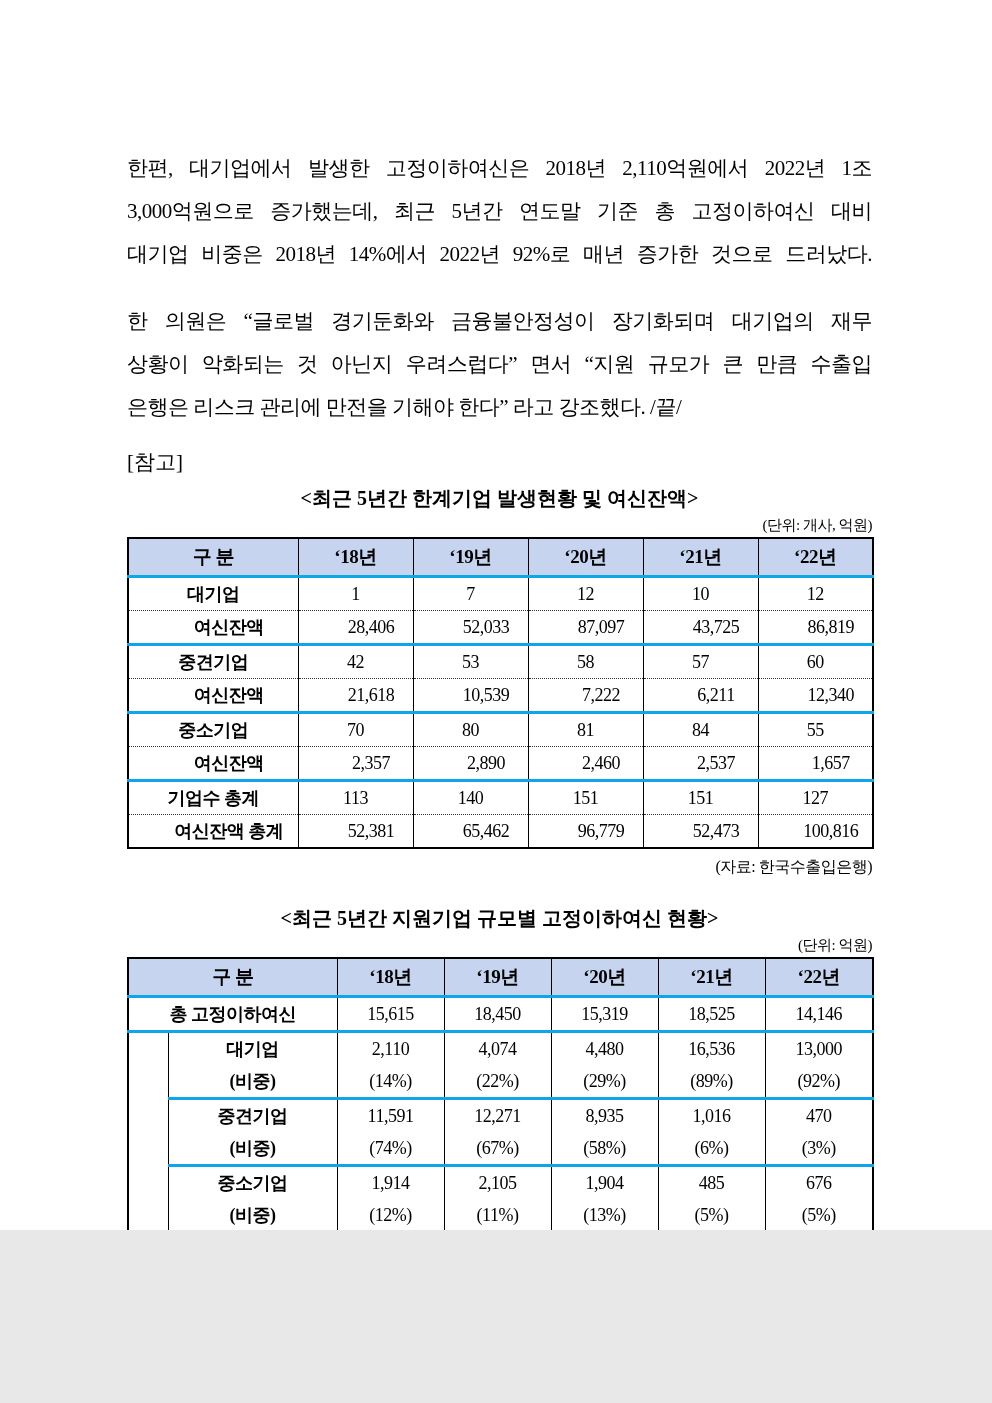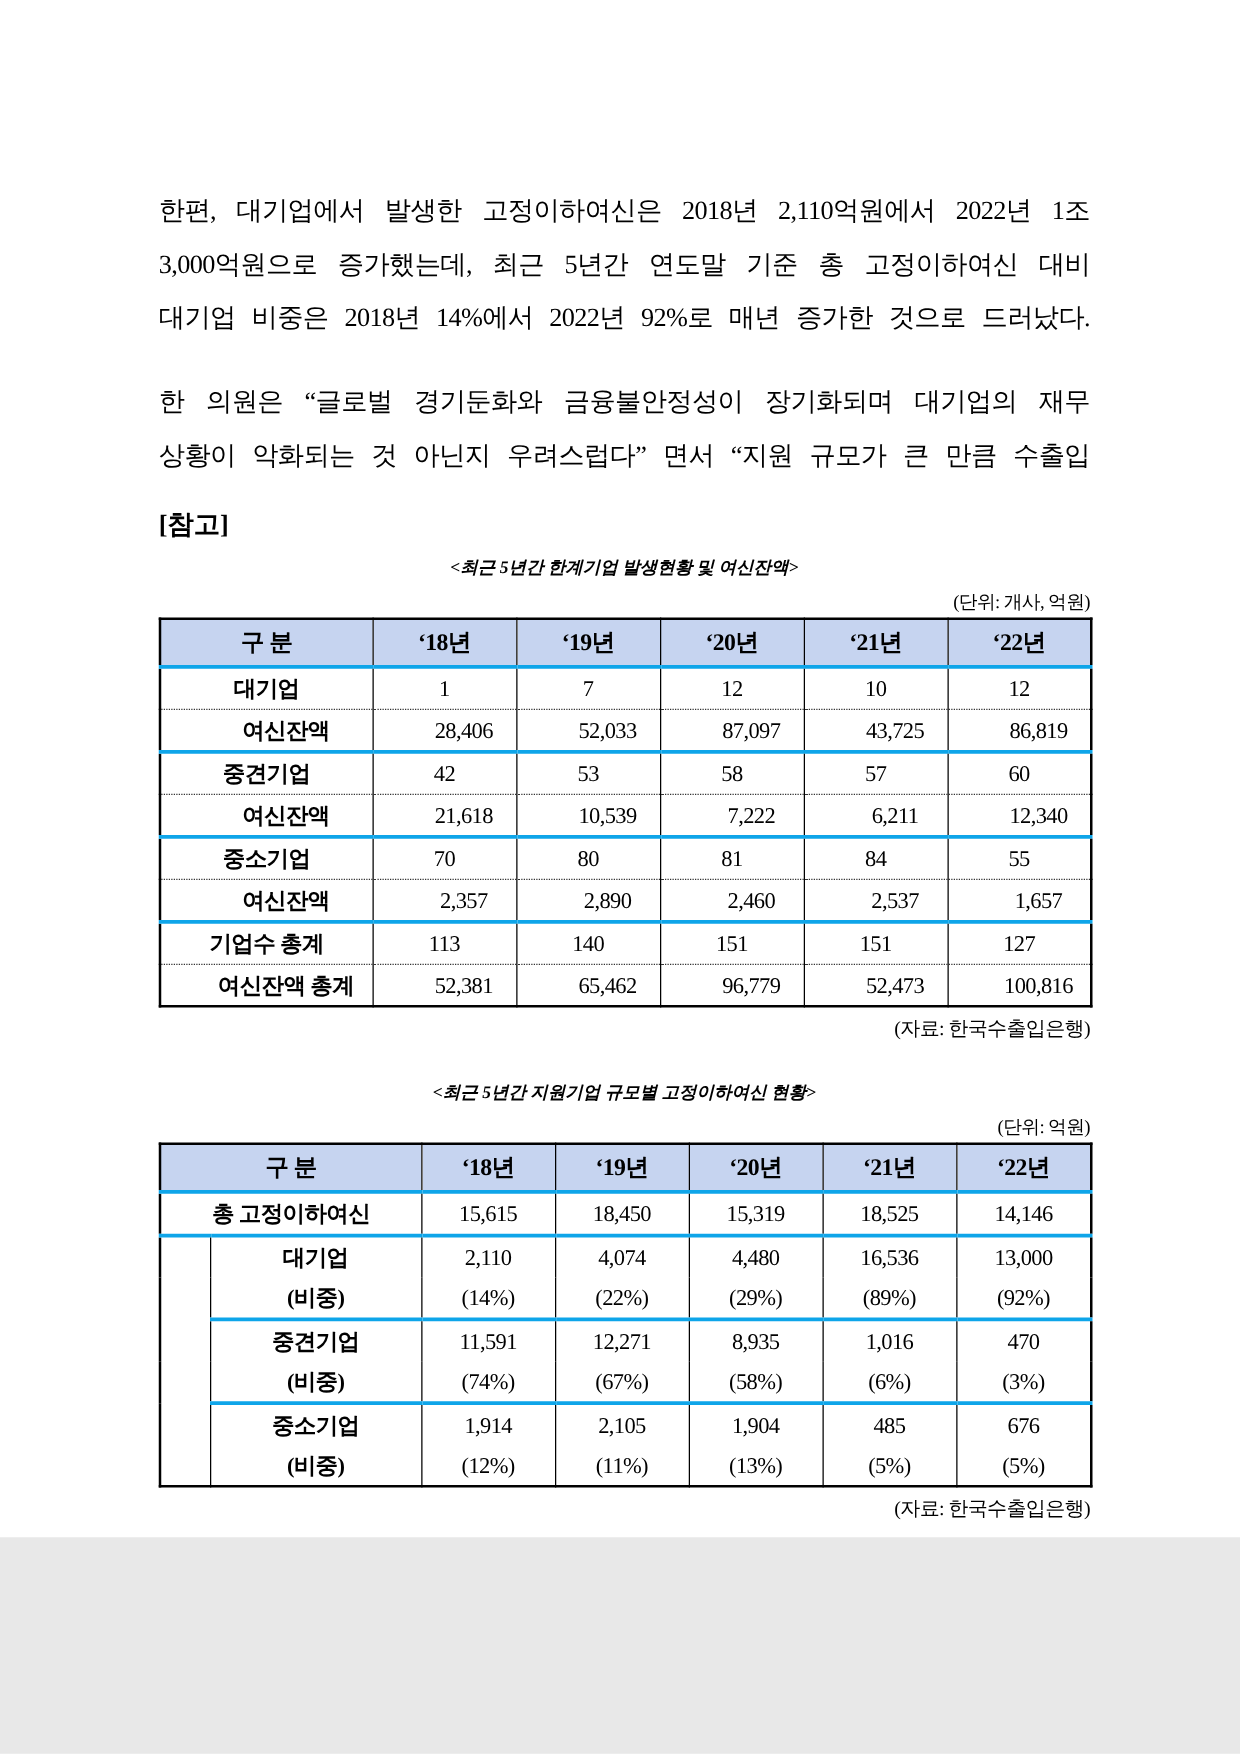--- a/index.html
+++ b/index.html
@@ -10,23 +10,23 @@
     overflow:hidden;
   }
   .content { position:absolute; left:127px; top:0; width:745px; }
 
   .para { font-size:21px; line-height:43px; letter-spacing:-0.5px; }
   .para .line { text-align:justify; text-align-last:justify; white-space:normal; }
   .para .line.left-last { text-align:justify; text-align-last:left; }
   .p1 { margin-top:147px; }
   .p2 { margin-top:24px; }
 
-  .ref-label { margin-top:18px; font-size:21px; font-weight:bold; line-height:30px; }
-
-  .tbl-title { font-size:14px; font-weight:bold; text-align:center; line-height:30px;font-style:italic; }
+  .ref-label { margin-top:18px; font-size:21px; font-weight:normal; line-height:30px; }
+
+  .tbl-title { font-size:20px; font-weight:bold; text-align:center; line-height:30px; }
   .t1-title { margin-top:6px; }
   .t2-title { margin-top:25px; }
   .unit-note { font-size:15px; text-align:right; line-height:22px; margin-top:1px; letter-spacing:-0.5px; }
   .src-note  { font-size:16px; text-align:right; line-height:23px; margin-top:6px; letter-spacing:-0.5px; }
 
   table.t { border-collapse:collapse; width:745px; table-layout:fixed; border:2px solid #000; margin-top:1px; }
   table.t th, table.t td {
     border-left:1px solid #000; border-right:1px solid #000;
     border-top:0; border-bottom:0;
     text-align:center; vertical-align:middle; padding:0;
@@ -55,20 +55,21 @@
 
     <div class="para p1">
       <div class="line">한편, 대기업에서 발생한 고정이하여신은 2018년 2,110억원에서 2022년 1조</div>
       <div class="line">3,000억원으로 증가했는데, 최근 5년간 연도말 기준 총 고정이하여신 대비</div>
       <div class="line">대기업 비중은 2018년 14%에서 2022년 92%로 매년 증가한 것으로 드러났다.</div>
     </div>
 
     <div class="para p2">
       <div class="line">한 의원은 “글로벌 경기둔화와 금융불안정성이 장기화되며 대기업의 재무</div>
       <div class="line">상황이 악화되는 것 아닌지 우려스럽다” 면서 “지원 규모가 큰 만큼 수출입</div>
+      <div class="line left-last">은행은 리스크 관리에 만전을 기해야 한다” 라고 강조했다. /끝/</div>
     </div>
 
     <div class="ref-label">[참고]</div>
 
     <div class="tbl-title t1-title">&lt;최근 5년간 한계기업 발생현황 및 여신잔액&gt;</div>
     <div class="unit-note">(단위: 개사, 억원)</div>
 
     <table class="t t1">
       <colgroup>
         <col style="width:170px">

